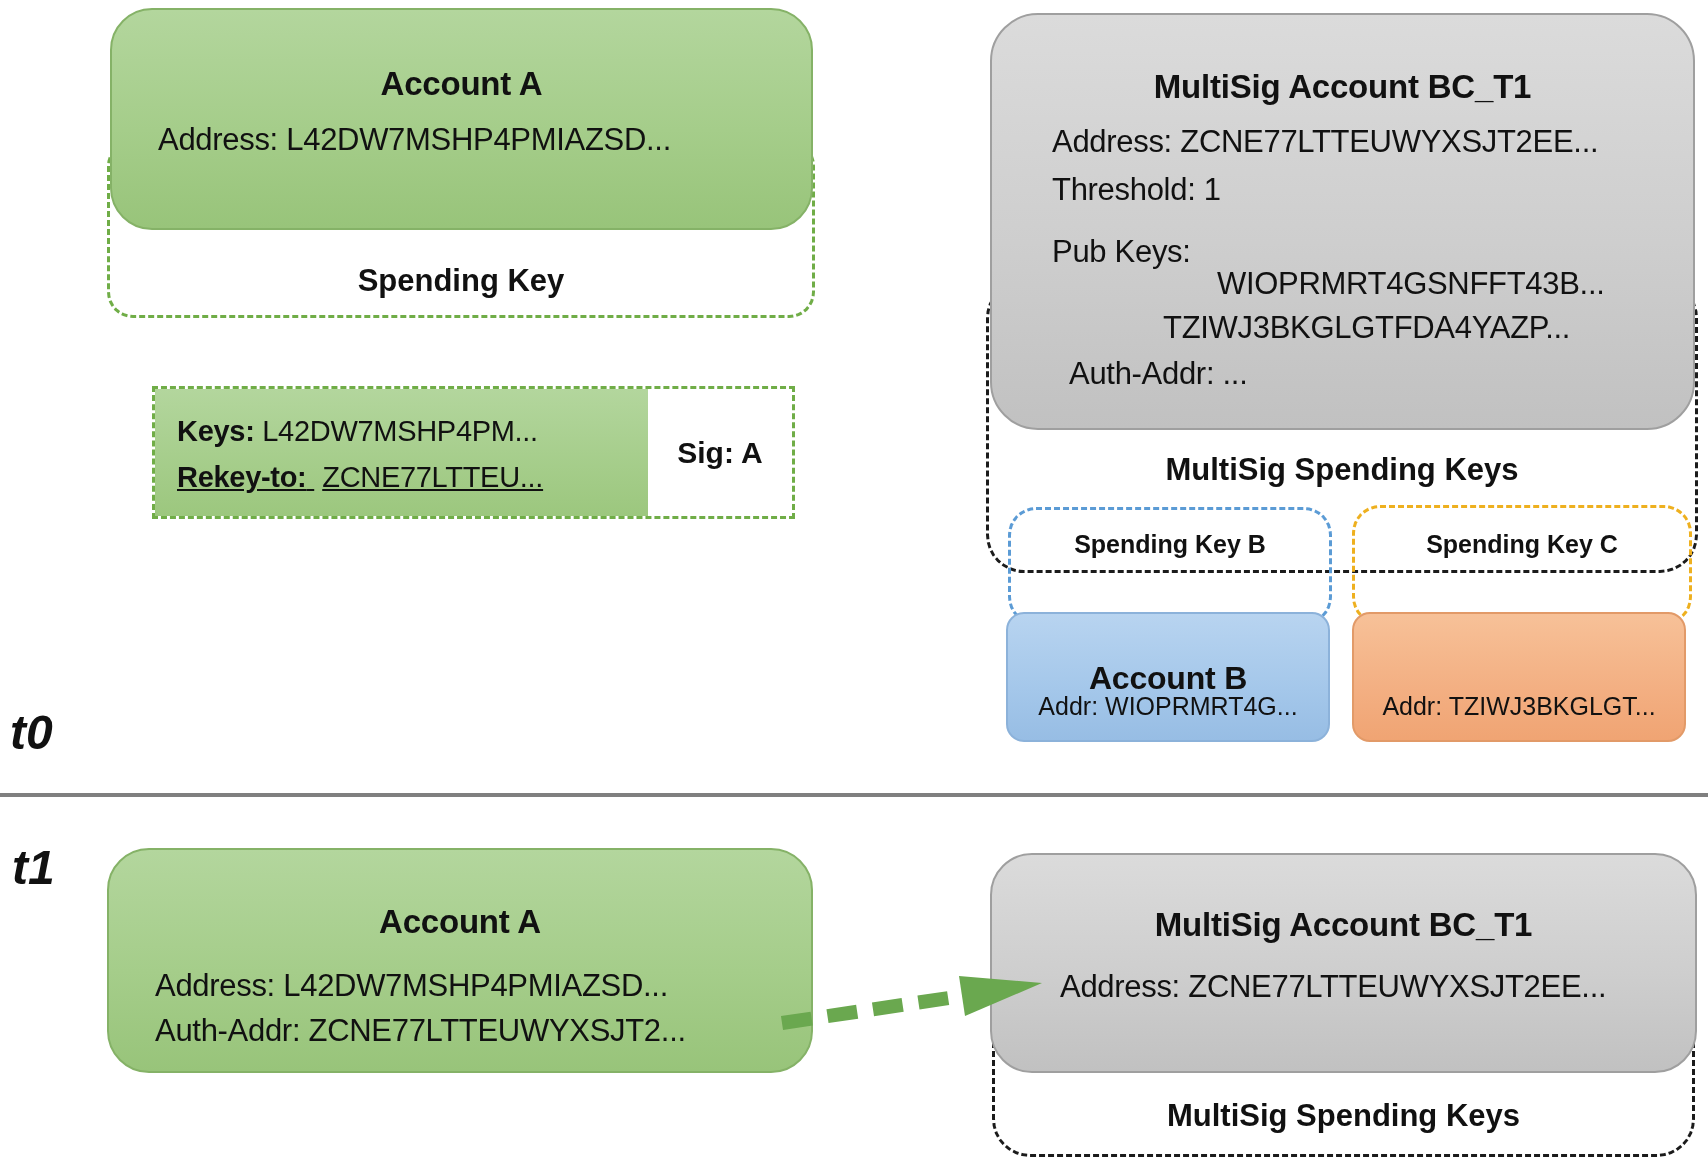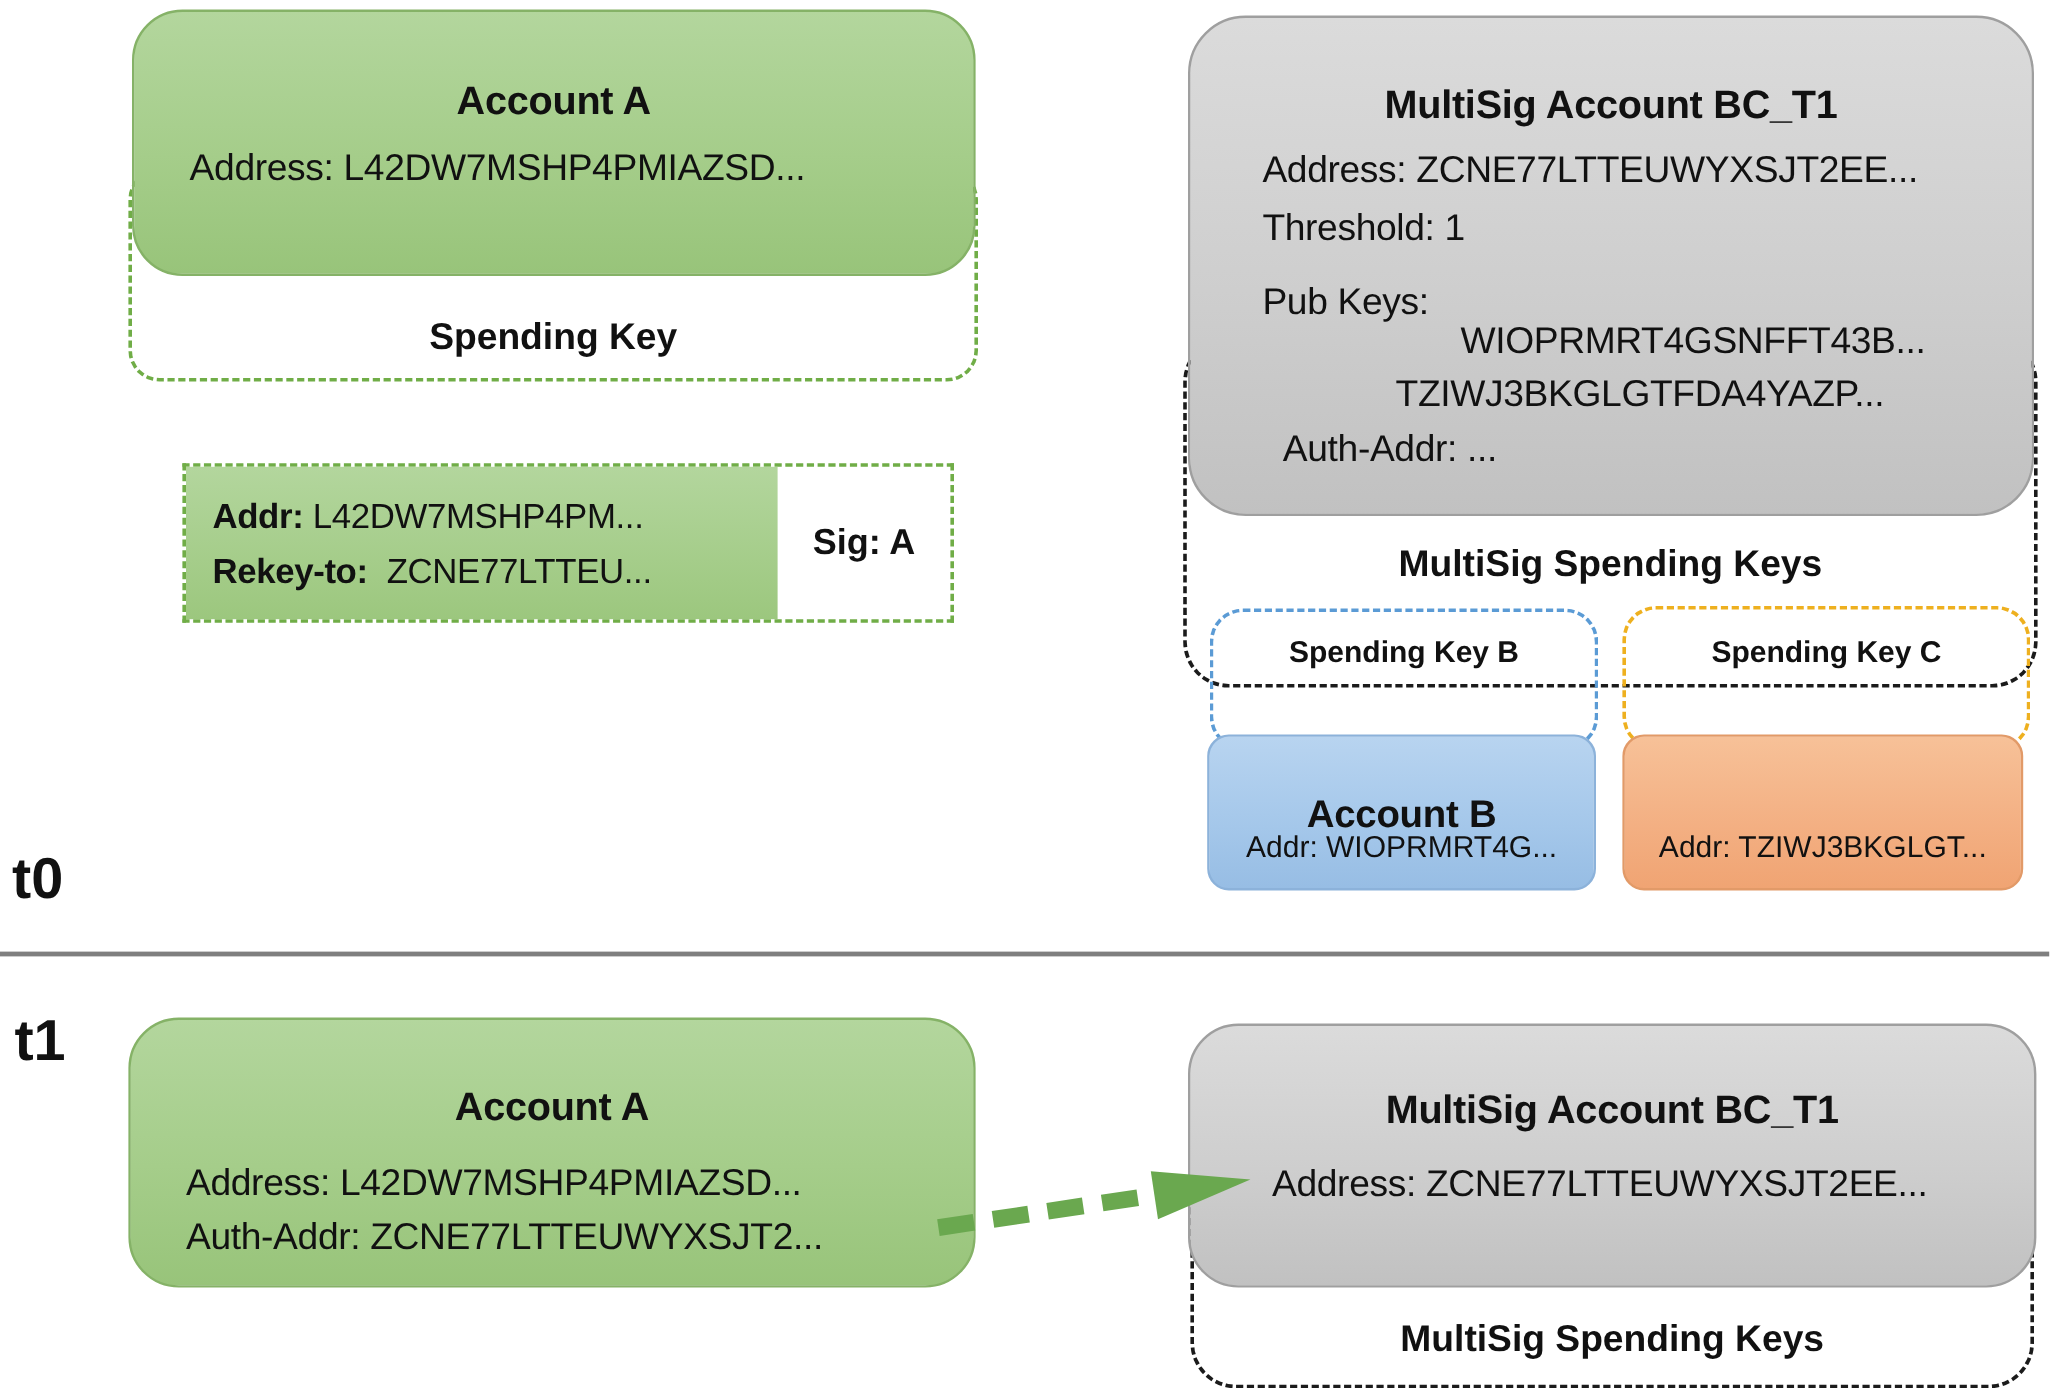--- a/index.html
+++ b/index.html
@@ -30,21 +30,21 @@
     border:2px solid #e29a68;border-radius:18px;
   }
 
   
   .dash-green{border:3px dashed #70ad47;border-radius:26px;background:transparent;}
   .dash-black{border:3px dashed #1b1b1b;border-radius:38px;background:transparent;}
   .dash-blue{border:3px dashed #5b9bd5;border-radius:28px;background:transparent;}
   .dash-yellow{border:3px dashed #eeb01f;border-radius:28px;background:transparent;}
 
   .small-label{position:absolute;width:100%;text-align:center;font-weight:bold;font-size:25px;line-height:32px;}
-  .time-label{position:absolute;font-size:48px;font-weight:600;line-height:50px;}
+  .time-label{position:absolute;font-size:48px;font-weight:600;line-height:50px;font-style:italic;}
   .divider{position:absolute;left:0;top:793px;width:1708px;height:4px;background:#7f7f7f;}
 
   .rekey-box{border:3px dashed #70ad47;background:transparent;}
   .rekey-fill{position:absolute;left:0;top:0;width:493px;height:100%;
     background:linear-gradient(180deg,#b3d69d,#9cc77e);}
   .rekey-line{position:absolute;white-space:nowrap;font-size:29px;line-height:36px;letter-spacing:-0.3px;}
   .sig-zone{position:absolute;left:493px;top:0;width:144px;height:100%;
     display:flex;align-items:center;justify-content:center;font-weight:bold;font-size:30px;}
 </style>
 </head>
@@ -57,24 +57,24 @@
   </div>
 
   <div class="abs green-box" style="left:110px;top:8px;width:699px;height:218px;">
     <span class="title" style="top:26px;">Account A</span>
     <span class="line" style="left:46px;top:110px;">Address: L42DW7MSHP4PMIAZSD...</span>
   </div>
 
   <div class="abs rekey-box" style="left:152px;top:386px;width:637px;height:127px;">
     <div class="rekey-fill"></div>
     <div class="rekey-line" style="left:22px;top:24px;">
-      <span class="b">Addr:</span>
+      <span class="b">Keys:</span>
       <span>L42DW7MSHP4PM...</span>
     </div>
-    <div class="rekey-line" style="left:22px;top:70px;">
+    <div class="rekey-line" style="left:22px;top:70px;text-decoration:underline;">
       <span class="b">Rekey-to:</span>
       <span style="margin-left:8px;">ZCNE77LTTEU...</span>
     </div>
     <div class="sig-zone">Sig: A</div>
   </div>
 
   <div class="abs dash-black" style="left:986px;top:280px;width:706px;height:287px;"></div>
 
   <div class="abs dash-blue" style="left:1008px;top:507px;width:318px;height:112px;">
     <span class="small-label" style="top:18px;">Spending Key B</span>

